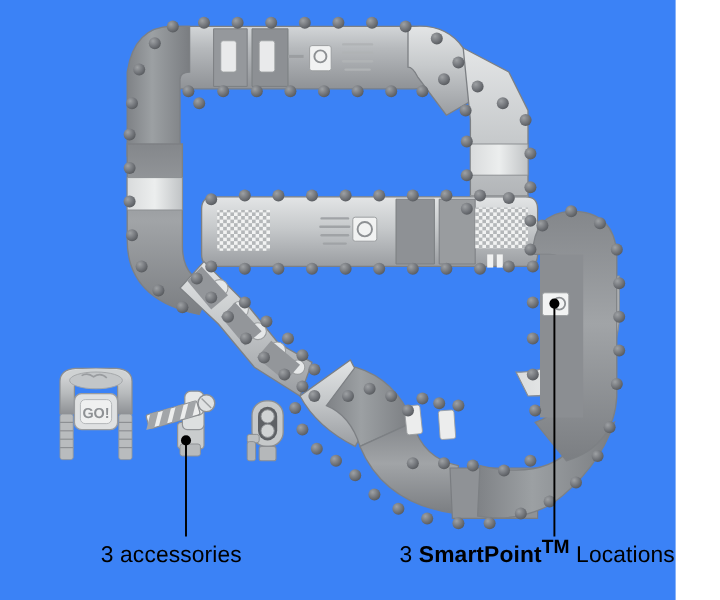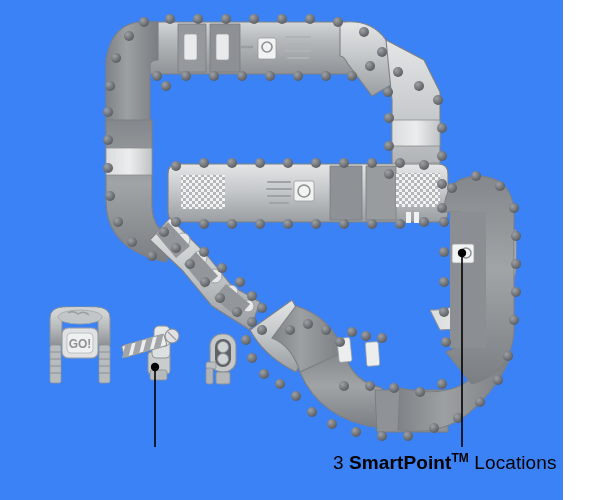--- a/index.html
+++ b/index.html
@@ -36,21 +36,21 @@
     left: 84px;
     top: 452px;
   }
   #label-smartpoint {
     left: 333px;
     top: 452px;
   }
   .lbl-bold { font-weight: bold; margin-top: 13px; }
   .lbl-tm {
     font-weight: bold;
-    font-size: 12px;
+    font-size: 16px;
     vertical-align: super;
     line-height: 0;
   }
 </style>
 </head>
 <body>
 
 <div id="stage">
 
   <svg id="track-svg" viewBox="0 0 600 500">
@@ -388,18 +388,21 @@
     </g>
 
     <g>
       <line x1="155" y1="367" x2="155" y2="447" stroke="#000000" stroke-width="1.6"></line>
       <circle cx="155" cy="367" r="4.2" fill="#000000"></circle>
       <line x1="462" y1="253" x2="462" y2="447" stroke="#000000" stroke-width="1.6"></line>
       <circle cx="462" cy="253" r="4.2" fill="#000000"></circle>
     </g>
   </svg>
 
+  <div class="callout-label" id="label-accessories">
+    <span>3 </span><span>accessories</span>
+  </div>
 
   <div class="callout-label" id="label-smartpoint">
     <span>3 </span><span class="lbl-bold">SmartPoint</span><span class="lbl-tm">TM</span><span> Locations</span>
   </div>
 
 </div>
 
 </body></html>

